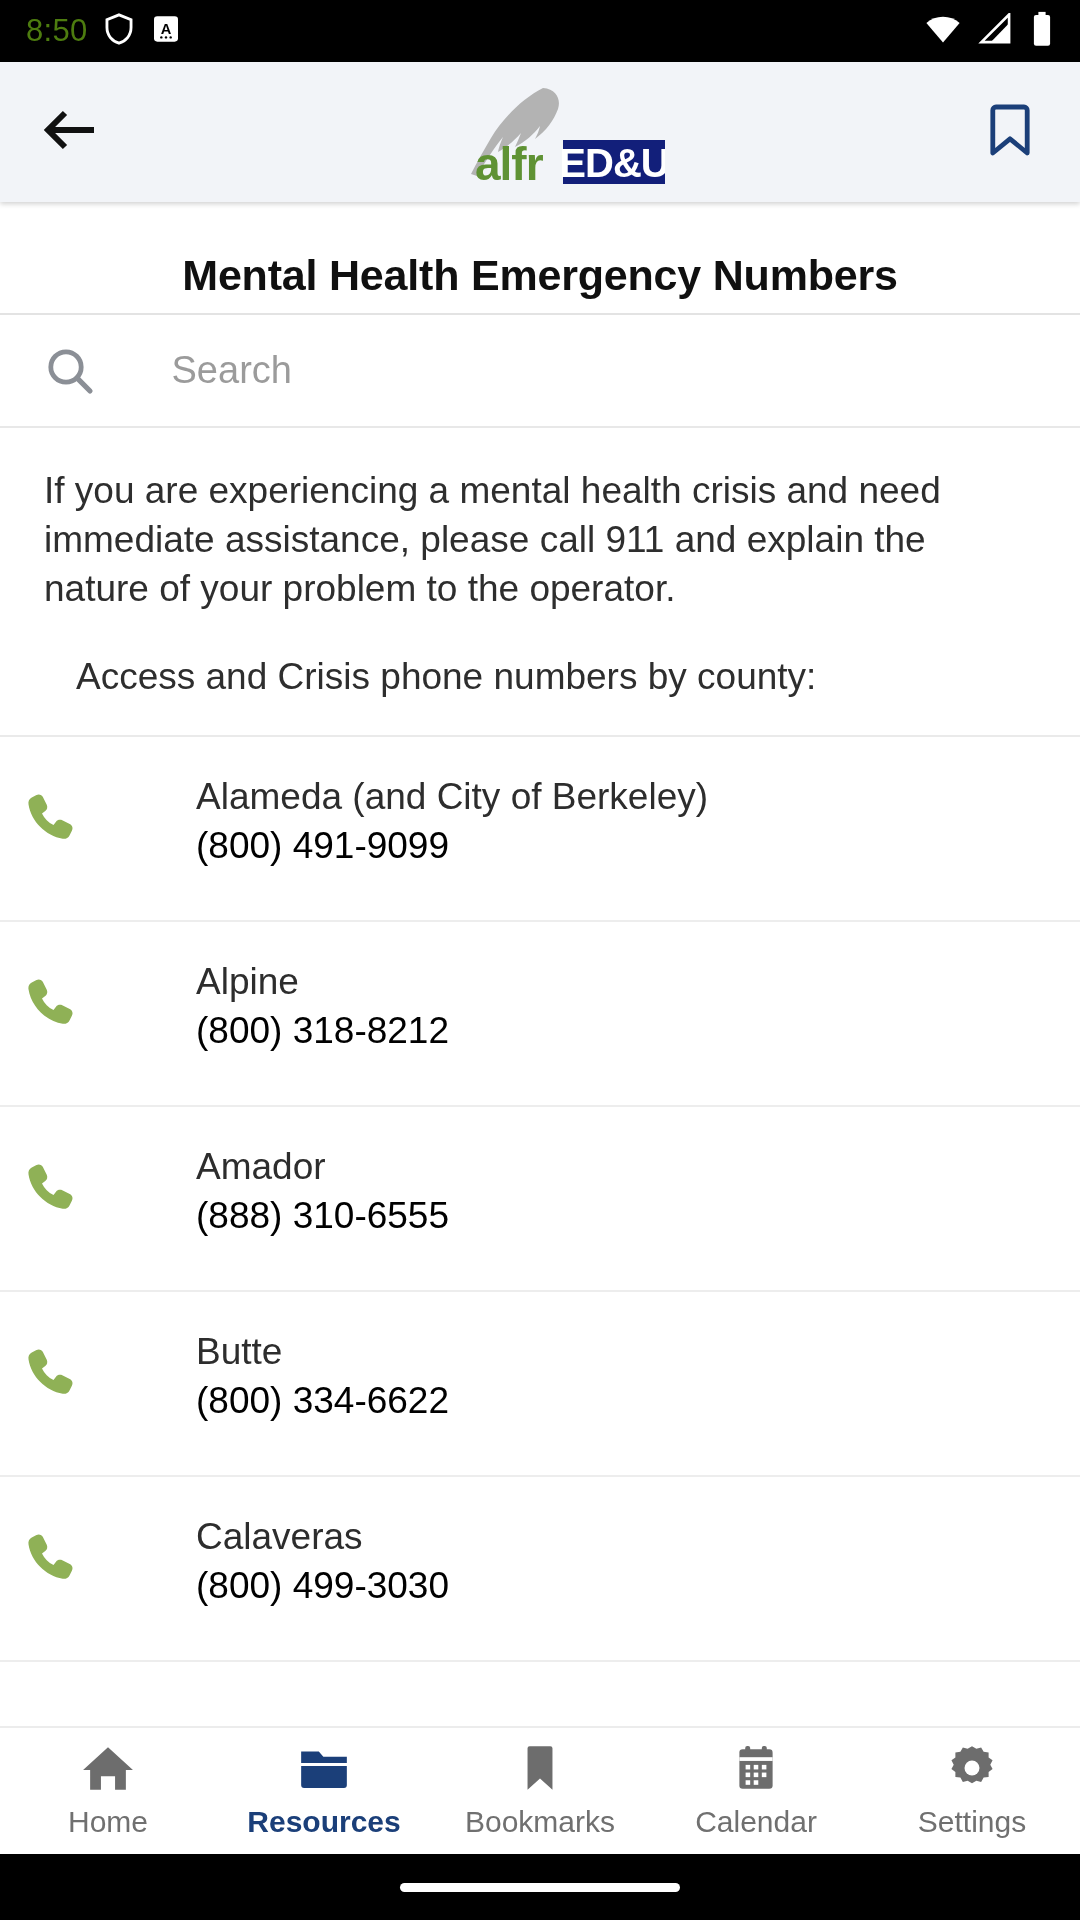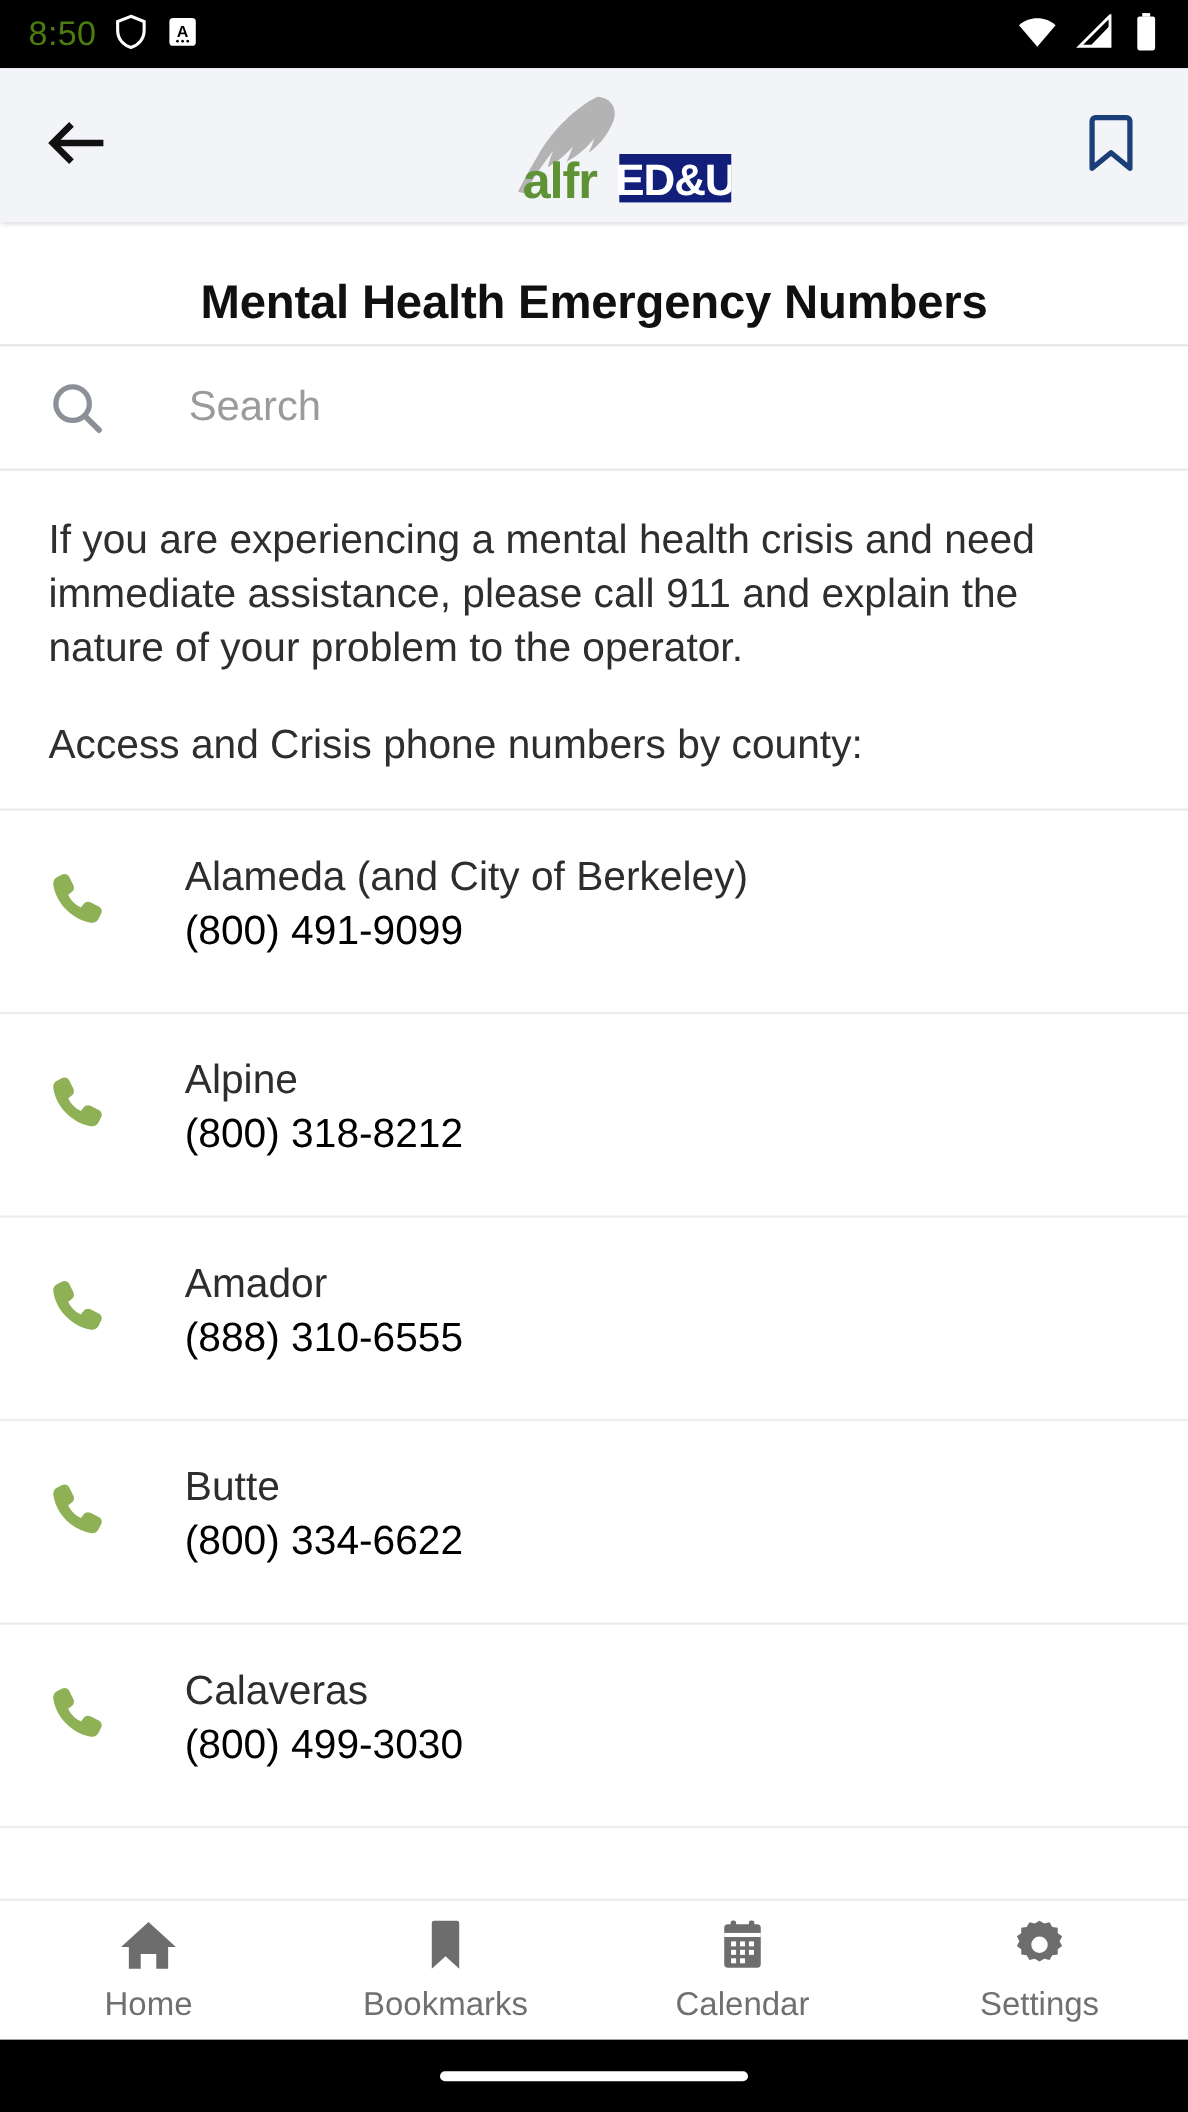--- a/index.html
+++ b/index.html
@@ -59,28 +59,29 @@
     font-family:"Liberation Sans", sans-serif;
     font-size:38px; color:#7f1d1d; margin-left:70px; width:100%;
   }
   .search-input::placeholder { color:#9b9b9b; }
 
   
   .body-scroll { flex:1 1 auto; overflow:hidden; background:#ffffff; position:relative; }
 
   .intro-block { padding:38px 44px 34px 44px; border-bottom:2px solid #eaeaea; }
   .intro-p { font-size:37px; line-height:1.33; color:#2e2e2e; }
-  .intro-p + .intro-p { margin-top:38px; }
+  .intro-p + .intro-p { margin-top:38px;margin-left:32px; }
 
   .list-item {
     display:flex; align-items:flex-start;
-    padding:36px 44px 36px 40px;
+    padding:36px 44px 36px 20px;
     border-bottom:2px solid #ededed;
     min-height:185px;
     cursor:pointer;
+    gap:48px;
   }
   .phone-icon-box { flex:0 0 120px; display:flex; align-items:center; justify-content:flex-start; padding-top:14px; }
   .li-text { padding-left:8px; }
   .li-county { font-size:37px; color:#2d2d2d; line-height:1.32; }
   .li-number { font-size:37px; color:#000000; line-height:1.32; }
 
   
   .bottom-nav {
     flex:0 0 128px; height:128px; background:#ffffff;
     display:flex; align-items:center;
@@ -268,20 +269,29 @@
 
     <div class="nav-item">
       <span>
         <svg width="54" height="50" viewBox="0 0 26 24">
             <path d="M13 2 L25 13 h-3.4 v9.5 h-5.2 V16 h-6.8 v6.5 H4.4 V13 H1 Z" fill="#6d6d6d"></path>
           </svg>
       </span>
       <span class="nav-label">Home</span>
     </div>
 
+    <div class="nav-item active">
+      <span>
+        <svg width="54" height="50" viewBox="0 0 26 24">
+            <path d="M2 4 h8.5 l2.2 2.6 H24 v3 H2 Z" fill="#1b3f79"></path>
+            <path d="M2 11 h22 v9.2 a1.4 1.4 0 0 1 -1.4 1.4 H3.4 A1.4 1.4 0 0 1 2 20.2 Z" fill="#1b3f79"></path>
+          </svg>
+      </span>
+      <span class="nav-label">Resources</span>
+    </div>
 
     <div class="nav-item">
       <span>
         <svg width="54" height="50" viewBox="0 0 26 24">
             <path d="M8 1.5 h10 a1 1 0 0 1 1 1 V22.5 L13 17 L7 22.5 V2.5 a1 1 0 0 1 1 -1 Z" fill="#6d6d6d"></path>
           </svg>
       </span>
       <span class="nav-label">Bookmarks</span>
     </div>
 

